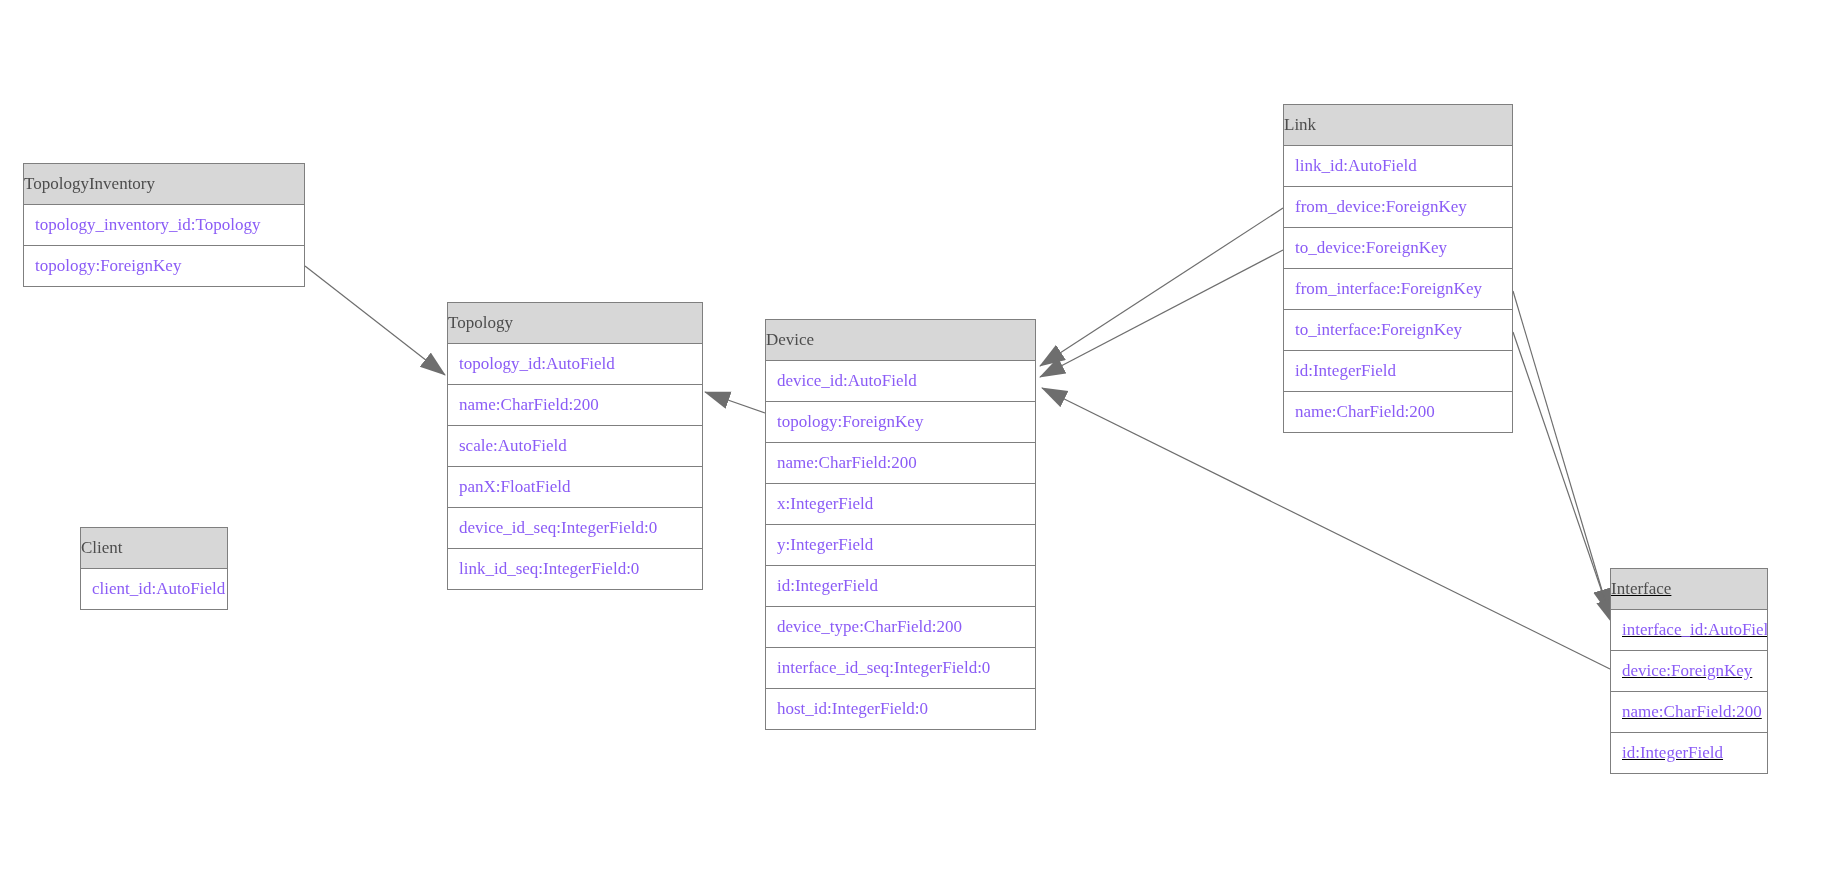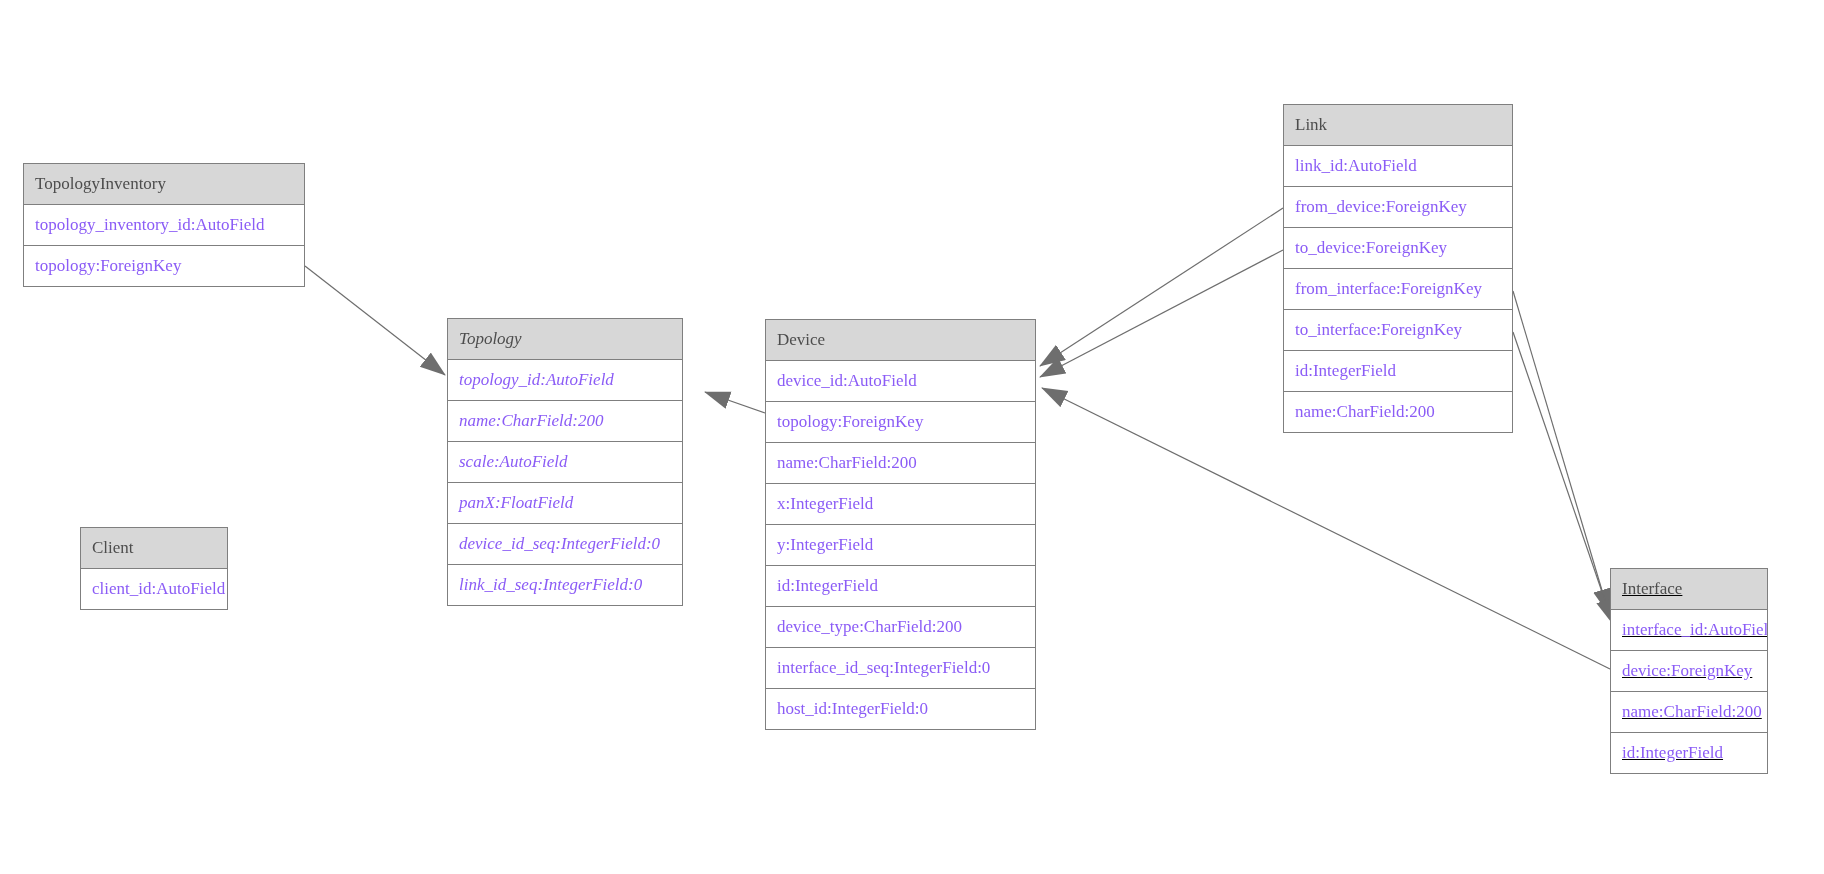--- a/index.html
+++ b/index.html
@@ -27,21 +27,21 @@
     background: #ffffff;
     border: 1px solid #7f7f7f;
     box-sizing: border-box;
     z-index: 2;
   }
   .entity-header {
     height: 40px;
     line-height: 40px;
     background: #d7d7d7;
     border-bottom: 1px solid #7f7f7f;
-    padding-left: 11px;
+    padding-left: 0;
     font-size: 17px;
     color: #4d4d4d;
     white-space: nowrap;
     overflow: hidden;
   }
   .entity-row {
     height: 40px;
     line-height: 40px;
     border-bottom: 1px solid #7f7f7f;
     padding-left: 11px;
@@ -71,24 +71,24 @@
         <line x1="1283" y1="208" x2="1040" y2="366" stroke="#6e6e6e" stroke-width="1.2" marker-end="url(#arrowhead)"></line>
         <line x1="1283" y1="250" x2="1040" y2="377" stroke="#6e6e6e" stroke-width="1.2" marker-end="url(#arrowhead)"></line>
         <line x1="1610" y1="669" x2="1042" y2="388" stroke="#6e6e6e" stroke-width="1.2" marker-end="url(#arrowhead)"></line>
         <line x1="1513" y1="291" x2="1609" y2="614" stroke="#6e6e6e" stroke-width="1.2" marker-end="url(#arrowhead)"></line>
         <line x1="1513" y1="332" x2="1613" y2="624" stroke="#6e6e6e" stroke-width="1.2" marker-end="url(#arrowhead)"></line>
       </g>
   </svg>
   <div id="entities-layer">
       <div class="entity" style="left: 23px; top: 163px; width: 282px;">
         <div class="entity-header">TopologyInventory</div>
-        <div class="entity-row">topology_inventory_id:AutoField</div>
+        <div class="entity-row">topology_inventory_id:Topology</div>
         <div class="entity-row">topology:ForeignKey</div>
       </div>
-      <div class="entity" style="left: 447px; top: 318px; width: 236px; font-style: italic;">
+      <div class="entity" style="left: 447px; top: 302px; width: 256px;">
         <div class="entity-header">Topology</div>
         <div class="entity-row">topology_id:AutoField</div>
         <div class="entity-row">name:CharField:200</div>
         <div class="entity-row">scale:AutoField</div>
         <div class="entity-row">panX:FloatField</div>
         <div class="entity-row">device_id_seq:IntegerField:0</div>
         <div class="entity-row">link_id_seq:IntegerField:0</div>
       </div>
       <div class="entity" style="left: 80px; top: 527px; width: 148px;">
         <div class="entity-header">Client</div>

